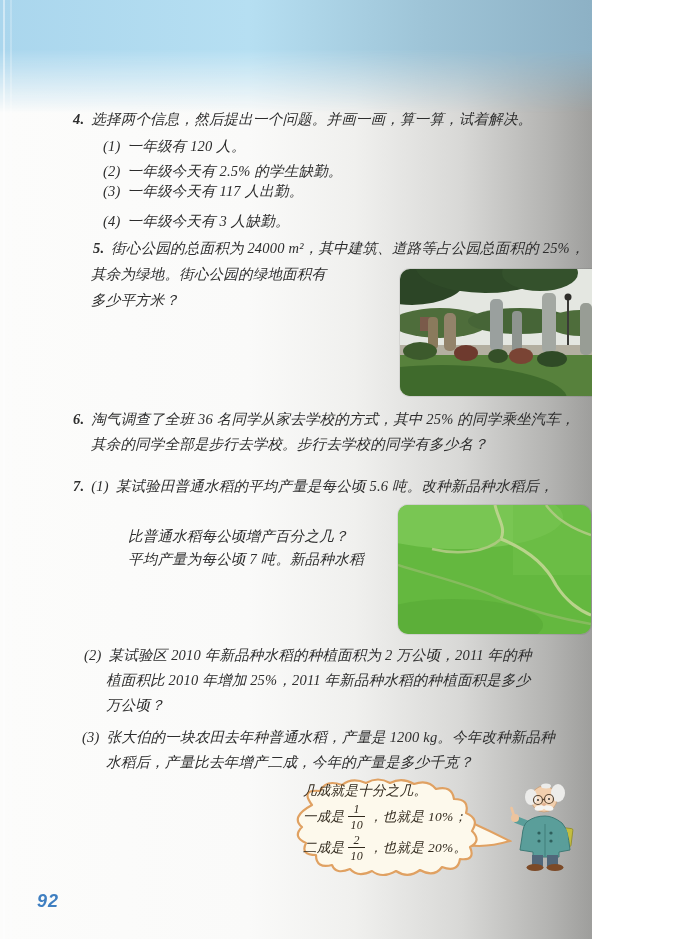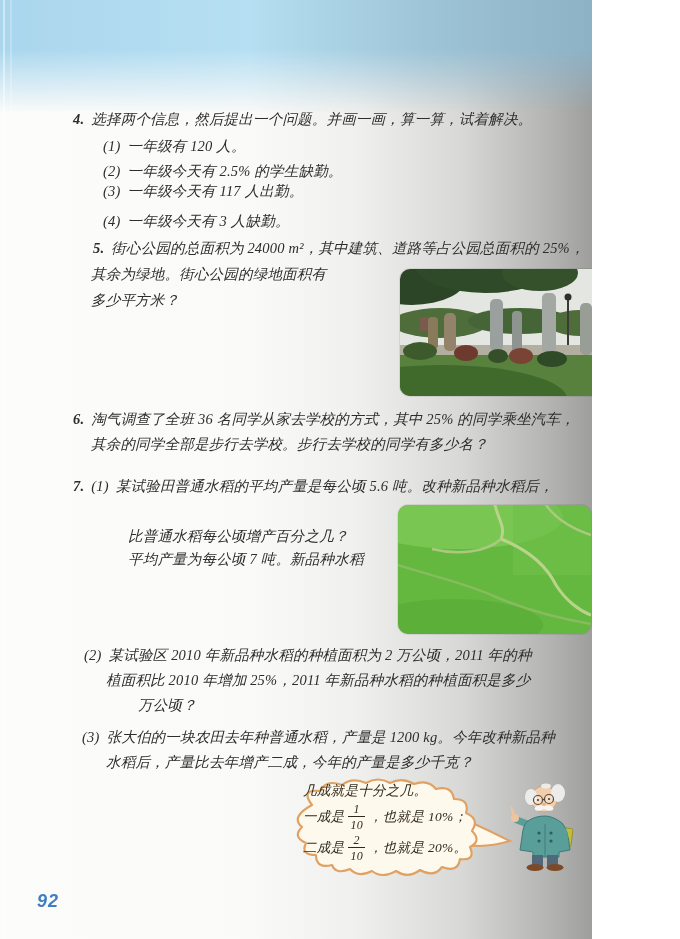--- a/index.html
+++ b/index.html
@@ -125,21 +125,21 @@
       <path d="M148 0 C 158 14 175 24 193 30" stroke="#aac97e" stroke-width="2.5" fill="none"></path>
       <path d="M0 60 C 30 70 68 78 98 92 C 128 105 158 113 193 119" stroke="#8fbc66" stroke-width="2.5" fill="none" opacity="0.8"></path>
       <ellipse cx="55" cy="120" rx="90" ry="26" fill="#55a835" opacity="0.55"></ellipse>
     </svg>
   </div>
 
   <div class="line" style="left:84px;top:647px;">
     <span class="mk">(2)</span><span>某试验区 2010 年新品种水稻的种植面积为 2 万公顷，2011 年的种</span>
   </div>
   <div class="line" style="left:106px;top:672px;">植面积比 2010 年增加 25%，2011 年新品种水稻的种植面积是多少</div>
-  <div class="line" style="left:106px;top:697px;margin-left:32px;">万公顷？</div>
+  <div class="line" style="left:106px;top:697px;">万公顷？</div>
 
   <div class="line" style="left:82px;top:729px;">
     <span class="mk">(3)</span><span>张大伯的一块农田去年种普通水稻，产量是 1200 kg。今年改种新品种</span>
   </div>
   <div class="line" style="left:106px;top:754px;">水稻后，产量比去年增产二成，今年的产量是多少千克？</div>
 
   <svg class="bubble-svg" style="left:286px;top:775px;" width="226" height="106" viewBox="0 0 226 106">
     <path d="M182 46 Q 204 56 224 66 Q 200 73 182 70 Z" fill="#fdf9ec" stroke="#e0a162" stroke-width="2"></path>
     <path d="M 26 30
              Q 14 14 34 16 Q 40 4 56 10 Q 66 2 80 8 Q 92 1 104 8 Q 116 2 128 9

